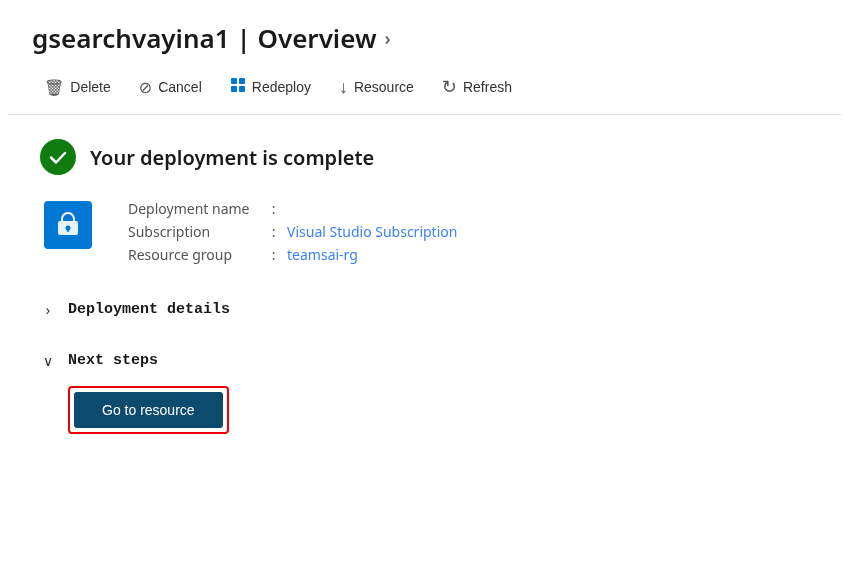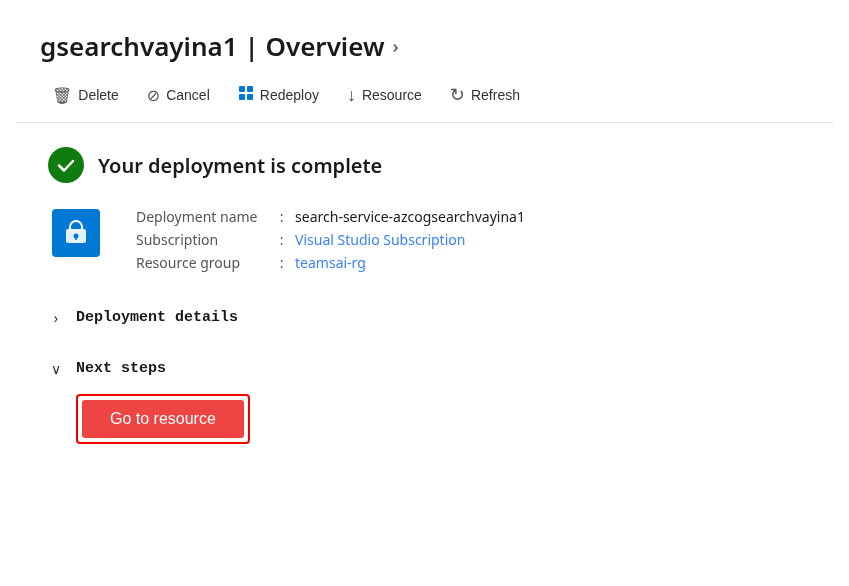--- a/index.html
+++ b/index.html
@@ -6,21 +6,21 @@
     body {
       font-family: 'Segoe UI', system-ui, -apple-system, sans-serif;
       background: #fff;
       color: #333;
       width: 849px;
       min-height: 586px;
       overflow: hidden;
     }
 
     .page-container {
-      padding: 16px;
+      padding: 8px;
     }
 
     
     .title-bar {
       padding: 12px 24px 6px 24px;
       font-size: 26px;
       font-weight: 600;
       color: #1a1a1a;
       display: flex;
       align-items: center;
@@ -188,26 +188,26 @@
 
     
     .go-to-resource-wrapper {
       display: inline-block;
       border: 2.5px solid #e00;
       border-radius: 4px;
       padding: 4px;
     }
 
     .go-to-resource-btn {
-      background: #ef4444;
+      background: #0c4a6e;
       color: #fff;
       border: none;
       border-radius: 3px;
       padding: 10px 28px;
-      font-size: 16px;
+      font-size: 14px;
       font-weight: 500;
       cursor: pointer;
       display: block;
     }
   </style>
 </head>
 <body>
 
 <div class="page-container">
 
@@ -272,21 +272,20 @@
           <circle cx="14" cy="17" r="2.5" fill="#0078d4"></circle>
           <rect x="13" y="17" width="2" height="4" rx="1" fill="#0078d4"></rect>
         </svg>
       </div>
 
       <div class="deployment-fields">
 
         <div class="field-row">
           <span class="field-label">Deployment name</span>
           <span class="field-separator">&nbsp;:&nbsp;</span>
-          <span class="field-value">search-service-azcogsearchvayina1</span>
         </div>
 
         <div class="field-row">
           <span class="field-label">Subscription</span>
           <span class="field-separator">&nbsp;:&nbsp;</span>
           <a class="field-value link" href="#">Visual Studio Subscription</a>
         </div>
 
         <div class="field-row">
           <span class="field-label">Resource group</span>

